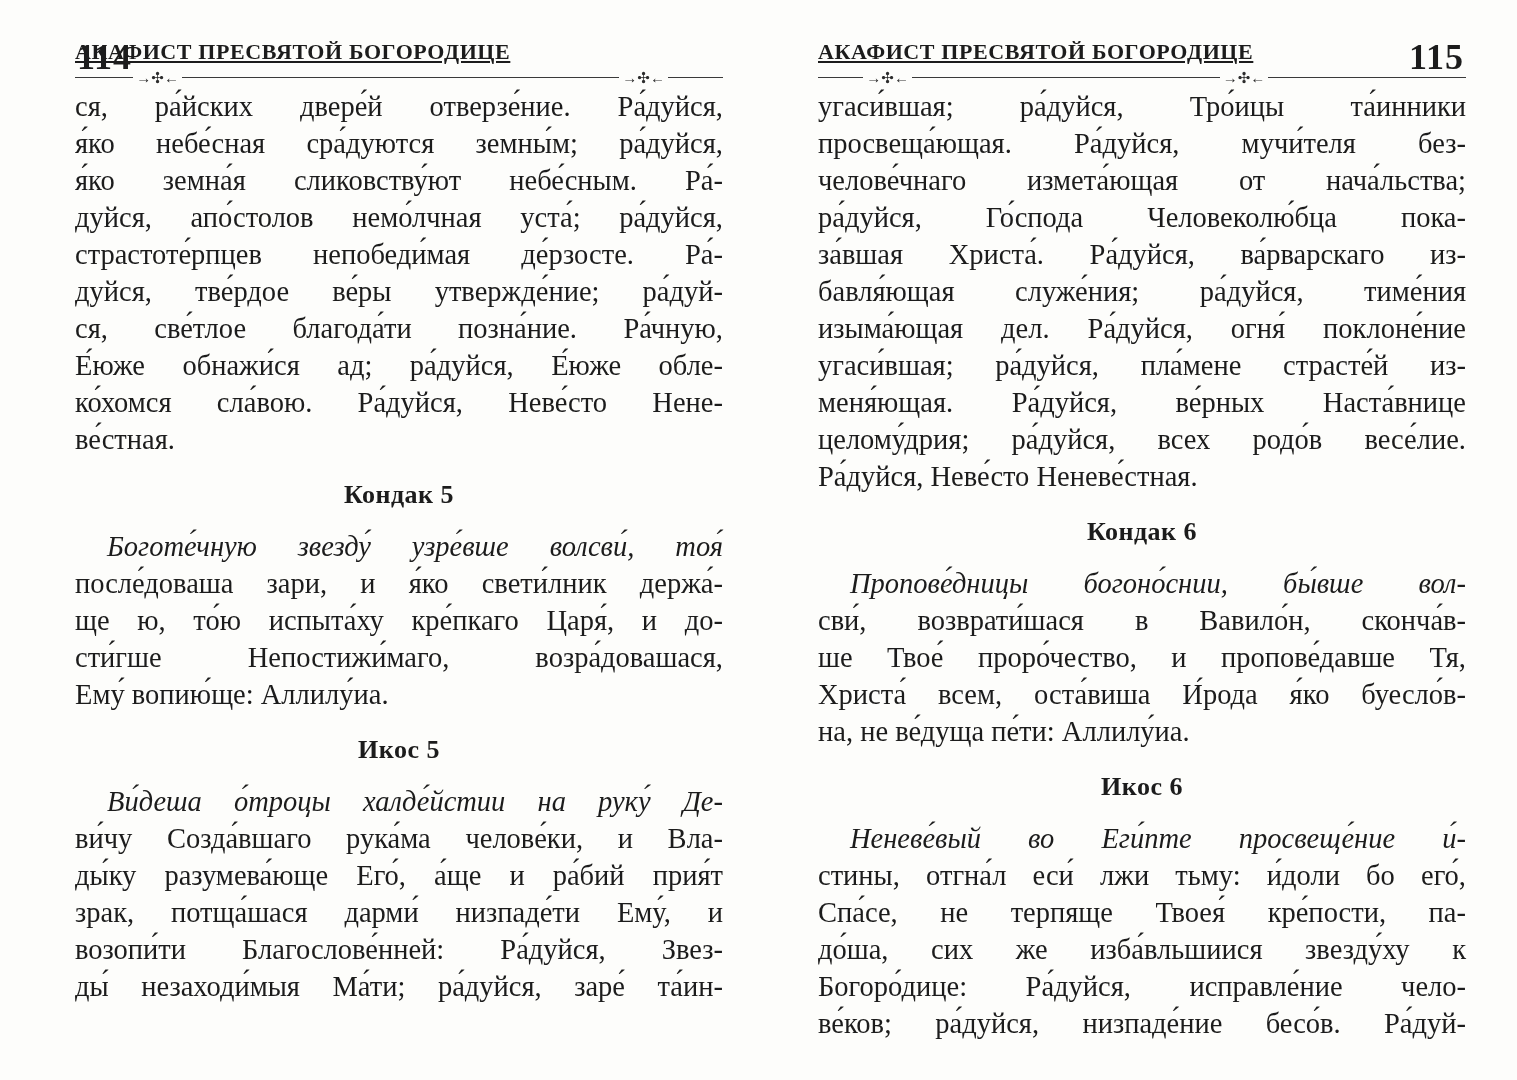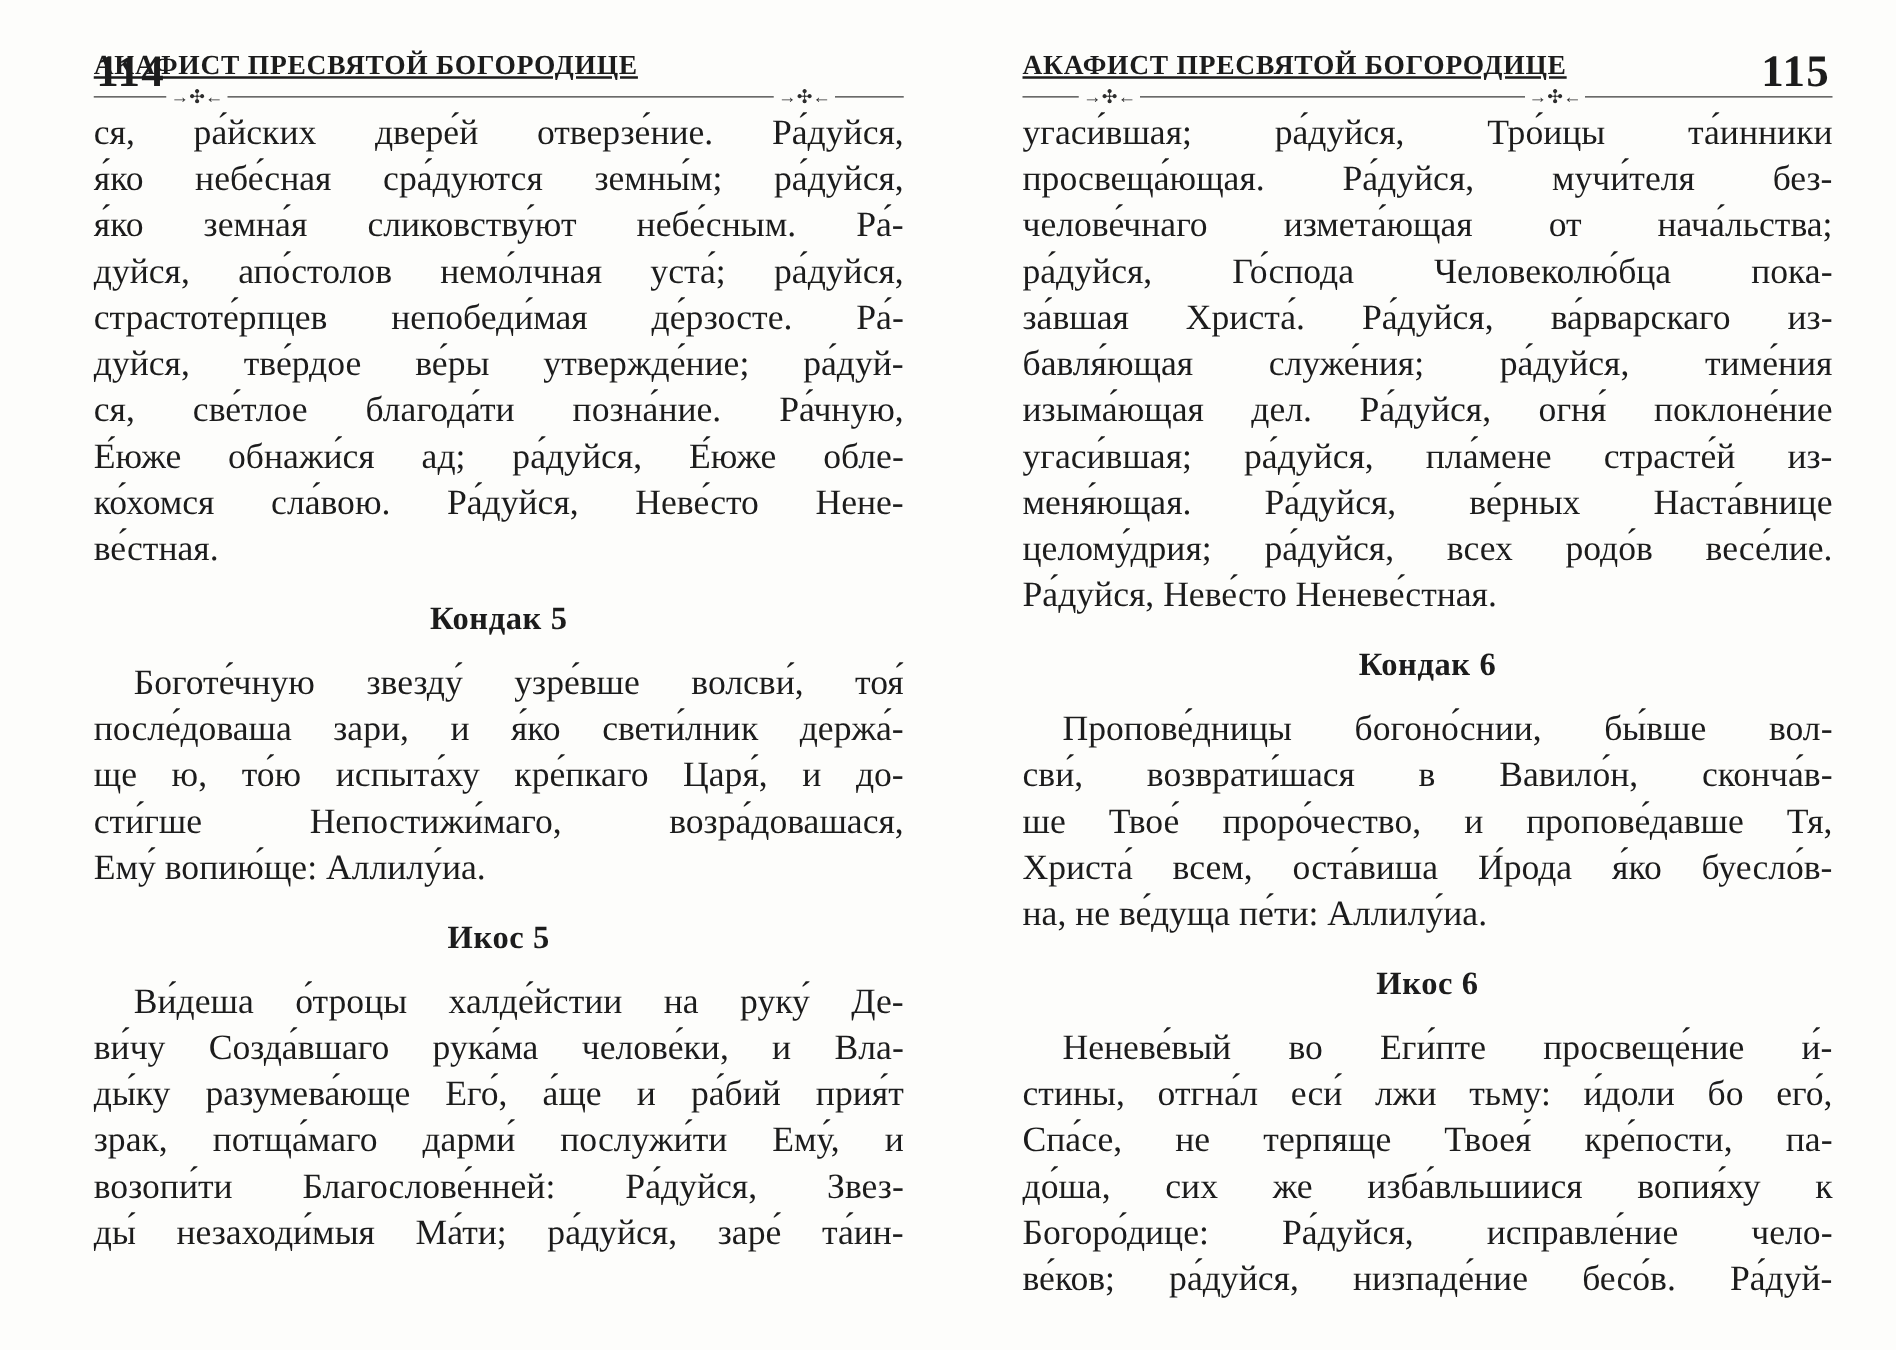--- a/index.html
+++ b/index.html
@@ -76,21 +76,21 @@
     font-size: 28.5px;
     line-height: 37px;
   }
   .para { margin: 0; }
   .line {
     text-align: justify;
     text-align-last: justify;
     white-space: normal;
   }
   .line.last { text-align-last: left; }
-  .line.indent { text-indent: 32px; }
+  .line.indent { text-indent: 32px; font-style: italic; }
 
   .heading {
     text-align: center;
     font-size: 26px;
     font-weight: 700;
     margin: 18px 0 15px 0;
     letter-spacing: 0.5px;
   }
 </style>
 </head>
@@ -124,21 +124,21 @@
         <div class="line">после́доваша зари, и я́ко свети́лник держа́-</div>
         <div class="line">ще ю, то́ю испыта́ху кре́пкаго Царя́, и до-</div>
         <div class="line">сти́гше Непостижи́маго, возра́довашася,</div>
         <div class="line last">Ему́ вопию́ще: Аллилу́иа.</div>
       </div>
       <div class="heading">Икос 5</div>
       <div class="para">
         <div class="line indent">Ви́деша о́троцы халде́йстии на руку́ Де-</div>
         <div class="line">ви́чу Созда́вшаго рука́ма челове́ки, и Вла-</div>
         <div class="line">ды́ку разумева́юще Его́, а́ще и ра́бий прия́т</div>
-        <div class="line">зрак, потща́маго дарми́ послужи́ти Ему́, и</div>
+        <div class="line">зрак, потща́шася дарми́ низпаде́ти Ему́, и</div>
         <div class="line">возопи́ти Благослове́нней: Ра́дуйся, Звез-</div>
         <div class="line">ды́ незаходи́мыя Ма́ти; ра́дуйся, заре́ та́ин-</div>
       </div>
     </div>
 </div>
 
 <div class="page right" id="page-right">
   <div class="page-header">
     <span class="page-number">115</span>
     <div class="running-title">АКАФИСТ ПРЕСВЯТОЙ БОГОРОДИЦЕ</div>
@@ -167,18 +167,18 @@
         <div class="line">сви́, возврати́шася в Вавило́н, сконча́в-</div>
         <div class="line">ше Твое́ проро́чество, и пропове́давше Тя,</div>
         <div class="line">Христа́ всем, оста́виша И́рода я́ко буесло́в-</div>
         <div class="line last">на, не ве́дуща пе́ти: Аллилу́иа.</div>
       </div>
       <div class="heading">Икос 6</div>
       <div class="para">
         <div class="line indent">Неневе́вый во Еги́пте просвеще́ние и́-</div>
         <div class="line">стины, отгна́л еси́ лжи тьму: и́доли бо его́,</div>
         <div class="line">Спа́се, не терпяще Твоея́ кре́пости, па-</div>
-        <div class="line">до́ша, сих же изба́вльшиися вопия́ху к</div>
+        <div class="line">до́ша, сих же изба́вльшиися звезду́ху к</div>
         <div class="line">Богоро́дице: Ра́дуйся, исправле́ние чело-</div>
         <div class="line">ве́ков; ра́дуйся, низпаде́ние бесо́в. Ра́дуй-</div>
       </div>
     </div>
 </div>
 
 </body></html>

